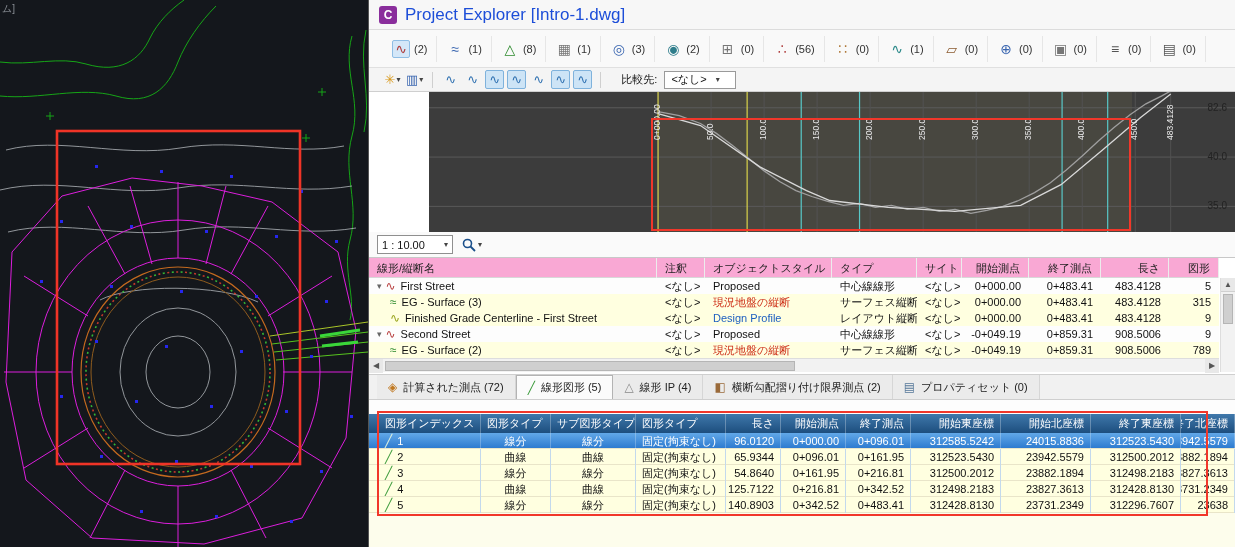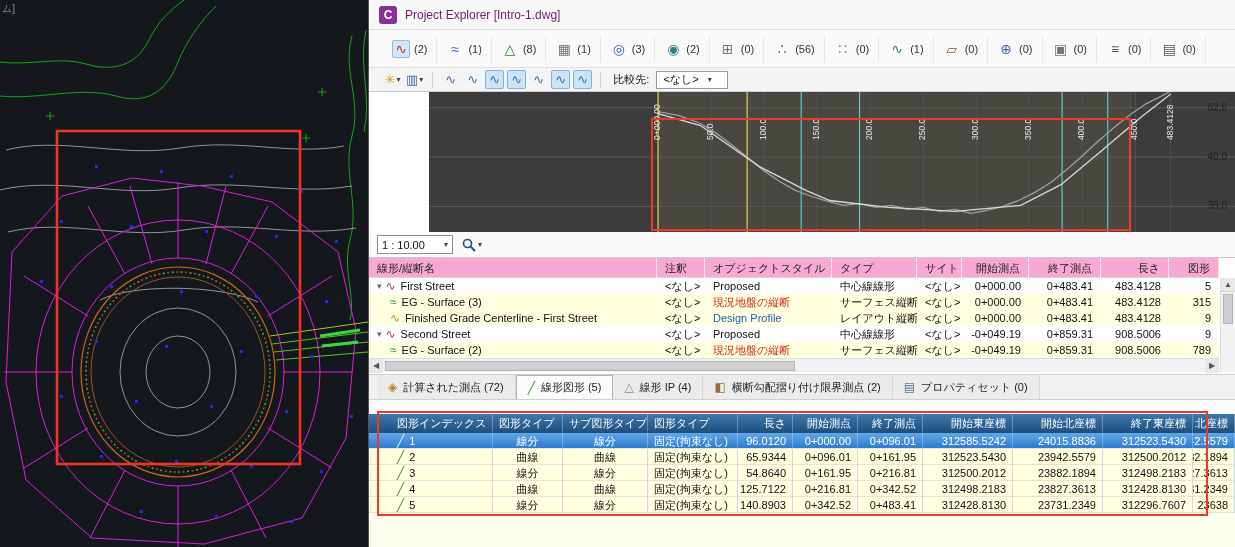--- a/index.html
+++ b/index.html
@@ -9,34 +9,34 @@
   
   #canvas{position:absolute;left:0;top:0;width:368px;height:547px;background:#14171c}
   #canvas svg{position:absolute;left:0;top:0}
   #corner-label{position:absolute;left:2px;top:2px;color:#8a8f96;font-size:10px}
 
   
   #window{position:absolute;left:368px;top:0;width:867px;height:547px;background:#fff;border-left:1px solid #555}
 
   #titlebar{position:absolute;left:0;top:0;width:100%;height:30px;background:#f7f7f7;border-bottom:1px solid #dcdcdc;display:flex;align-items:center;gap:8px;padding-left:10px}
   .app-icon{width:18px;height:18px;background:#8a2e9c;color:#fff;border-radius:3px;display:flex;align-items:center;justify-content:center;font-weight:bold;font-size:12px}
-  #win-title{font-size:12px;color:#701a75}
+  #win-title{font-size:17px;color:#1d4ed8}
 
   #toolbar1{position:absolute;left:0;top:30px;width:100%;height:38px;background:#f9f9f9;border-bottom:1px solid #e0e0e0;display:flex;align-items:center;padding-left:14px}
   .tb-item{display:flex;align-items:center;gap:4px;padding:0 9px;height:26px;border-right:1px solid #e6e6e6;cursor:default}
   .tb-ico{width:18px;height:18px;display:flex;align-items:center;justify-content:center;font-size:14px;border-radius:2px}
   .tb-ico.sel{background:#d4e7f8;border:1px solid #8fbde4}
   .tb-count{color:#333}
 
   #toolbar2{position:absolute;left:0;top:68px;width:100%;height:24px;background:#f4f4f4;border-bottom:1px solid #cfcfcf;display:flex;align-items:center;padding-left:14px;gap:3px}
   .t2-btn{display:flex;align-items:center;justify-content:center;height:19px;min-width:19px;border-radius:2px;border:1px solid transparent;font-size:13px}
   .t2-btn.active{background:#cde4f6;border-color:#7fb2dc}
   .t2-sep{width:1px;height:16px;background:#cfcfcf;margin:0 5px}
   .dd-arrow{font-size:8px;color:#444;margin-left:1px}
-  #cmp-label{margin-left:4px;margin-right:4px}
+  #cmp-label{margin-left:12px;margin-right:4px}
   #cmp-select{display:flex;align-items:center;gap:8px;background:#fff;border:1px solid #9a9a9a;height:18px;padding:0 4px 0 6px;min-width:72px}
 
   
   #chart{position:absolute;left:0;top:92px;width:867px;height:140px;background:#fff}
   #chart-svg{position:absolute;left:60px;top:0;width:807px;height:140px;background:#3c3c3c}
   .ylab{position:absolute;right:9px;font-size:10px;color:#222}
 
   .red-box{position:absolute;border:2px solid #f1372a;pointer-events:none;z-index:40;background:transparent}
   #redbox-chart{left:282px;top:118px;width:480px;height:113px}
   #redbox-table{left:8px;top:411px;width:831px;height:105px}
@@ -73,21 +73,21 @@
   #at-hscroll .thumb{height:10px;width:410px;background:#cfcfcf;border:1px solid #b5b5b5;margin-left:2px}
 
   
   #tabbar{position:absolute;left:0;top:374px;width:100%;height:26px;background:#f1f1f1;border-top:1px solid #cfcfcf;border-bottom:1px solid #cfcfcf;display:flex;align-items:stretch;padding-left:8px}
   .tab{display:flex;align-items:center;gap:6px;padding:0 11px;border-right:1px solid #d6d6d6;background:#ebebeb;color:#222;white-space:nowrap}
   .tab.active{background:#fbfbfb;border:1px solid #b3b3b3;border-bottom:none;box-shadow:inset 0 1px 0 #fff}
   .tab-ico{font-size:12px}
 
   
   #gt-spacer{position:absolute;left:0;top:400px;width:100%;height:14px;background:#fdfdfd}
-  .gt-grid{display:grid;grid-template-columns:102px 70px 85px 90px 55px 65px 65px 90px 90px 90px minmax(0,1fr);align-items:center;padding-left:22px}
+  .gt-grid{display:grid;grid-template-columns:102px 70px 85px 90px 55px 65px 65px 90px 90px 90px minmax(0,1fr);align-items:center;padding-left:10px}
   #gt-header{position:absolute;left:0;top:414px;width:100%;height:19px;background:linear-gradient(#3f78ab,#1d4e7e);color:#fff}
   #gt-header .hc{padding:0 6px;height:19px;display:flex;align-items:center;border-right:1px solid rgba(255,255,255,.28);overflow:hidden;white-space:nowrap}
   #gt-header .hc.r{justify-content:flex-end}
   #gt-body{position:absolute;left:0;top:433px;width:100%;height:80px;background:#ffffe0}
   .gt-row{height:16px;background:#ffffe0;border-bottom:1px solid #e9e5c9;white-space:nowrap}
   .gt-row.selected{background:linear-gradient(#62a8e8,#2d7bd0);color:#fff}
   .gt-cell{padding:0 6px;height:16px;display:flex;align-items:center;overflow:hidden;border-right:1px solid #c3d9ec}
   .gt-row.selected .gt-cell{border-right:1px solid rgba(255,255,255,.25)}
   .gt-cell.r{justify-content:flex-end}
   .gt-cell.c{justify-content:center}

